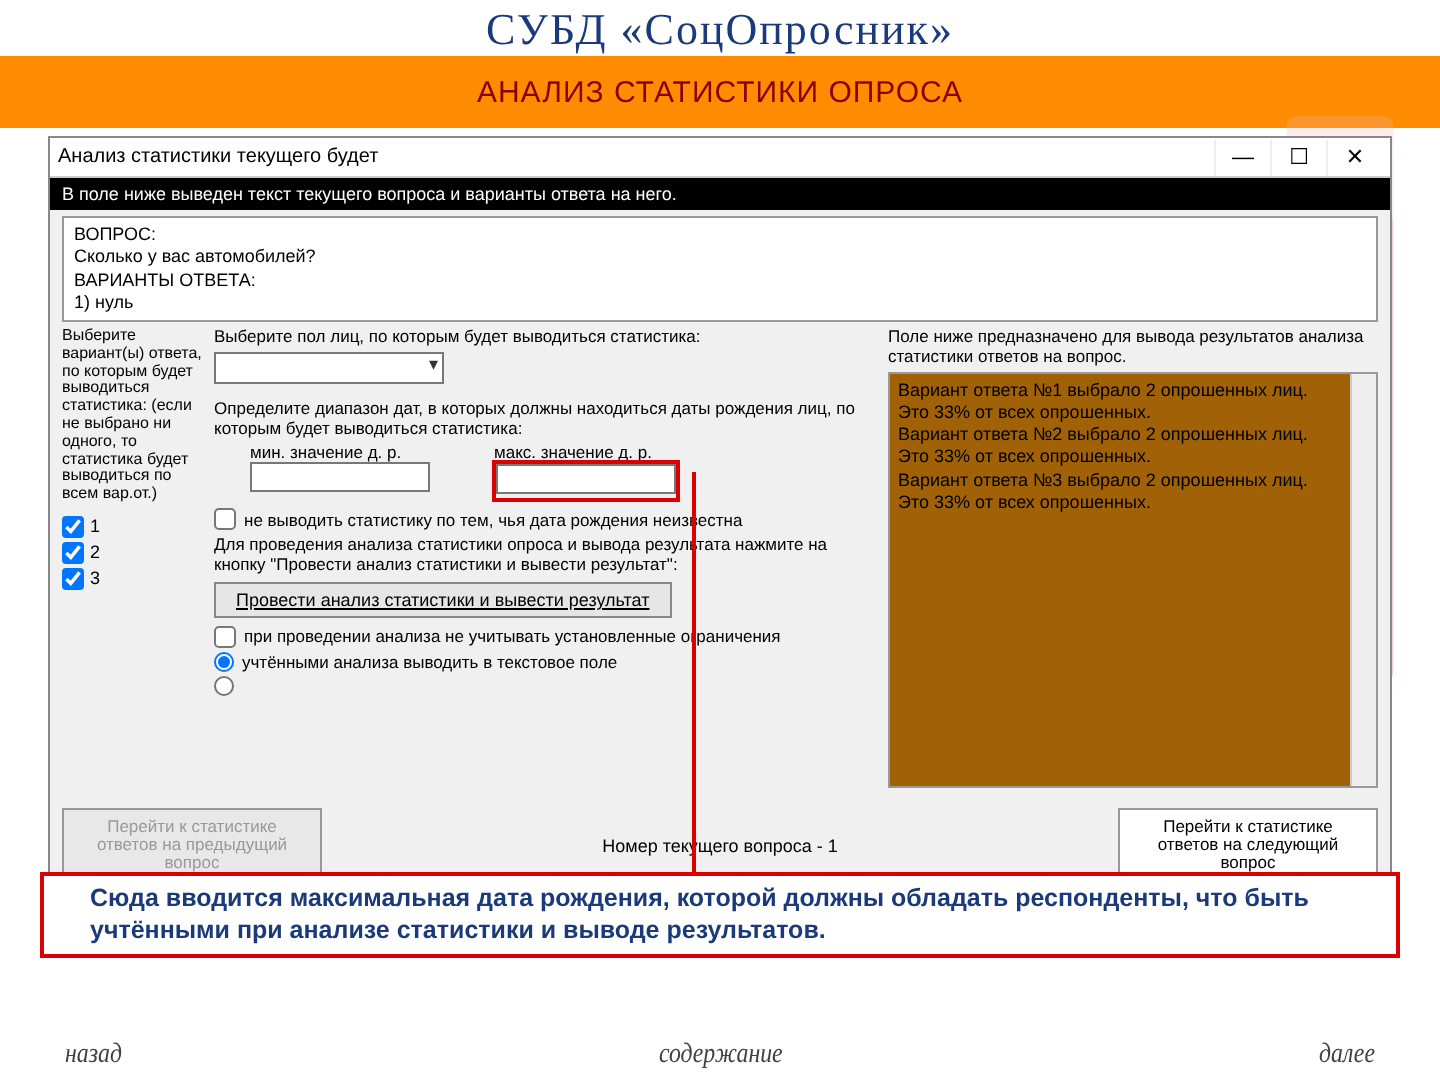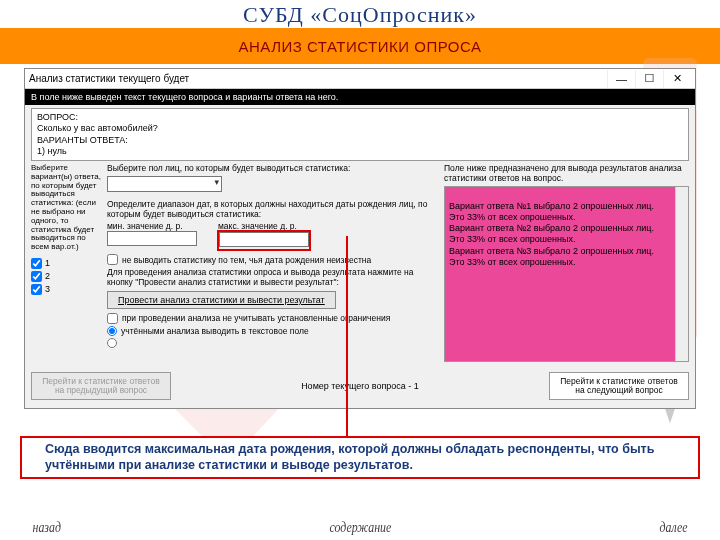--- a/index.html
+++ b/index.html
@@ -17,36 +17,36 @@
   .midrow { display: flex; gap: 6px; padding: 0 6px 4px 6px; }
   .col-left { width: 70px; font-size: 8px; line-height: 1.1; }
   .col-left .hdr { color: #000; }
   .checks { margin-top: 6px; }
   .checks label { display: flex; align-items: center; gap: 3px; font-size: 9px; margin-bottom: 2px; }
   .checks input { width: 11px; height: 11px; }
   .col-mid { flex: 1; font-size: 8.5px; }
   .col-mid .lbl { margin-bottom: 2px; line-height: 1.15; }
   .select { width: 115px; height: 16px; border: 1px solid #777; background: #fff; display: inline-block; position: relative; }
   .select::after { content: "▾"; position: absolute; right: 2px; top: 0; font-size: 9px; color: #333; }
-  .daterow { display: flex; gap: 21px; margin-top: 2px; }
+  .daterow { display: flex; gap: 32px; margin-top: 2px; margin-left: 18px; }
   .dcell { font-size: 8.5px; }
   .dateinput { width: 90px; height: 15px; border: 1px solid #777; background: #fff; display: inline-block; }
   .highlight { outline: 2px solid #d00; outline-offset: -1px; padding: 1px; display: inline-block; }
   .cbrow { display: flex; align-items: center; gap: 4px; font-size: 8.5px; margin-top: 4px; }
   .cbrow input[type=checkbox] { width: 11px; height: 11px; }
   .note { font-size: 8.5px; margin-top: 3px; line-height: 1.15; }
   .runbtn { display: inline-block; border: 1px solid #888; background: #e6e6e6; padding: 3px 10px; font-size: 9px; margin-top: 3px; text-decoration: underline; }
   .radio-row { display: flex; align-items: center; gap: 4px; font-size: 8.5px; margin-top: 2px; }
   .radio-row input { width: 10px; height: 10px; }
   .col-right { width: 245px; font-size: 8.5px; }
   .col-right .hdr2 { line-height: 1.15; margin-bottom: 2px; }
-  .results { background: #ec4899; border: 1px solid #999; padding: 14px 4px; font-size: 9px; line-height: 1.25; height: 176px; position: relative; }
+  .results { background: #a16207; border: 1px solid #999; padding: 3px 4px; font-size: 9px; line-height: 1.25; height: 208px; position: relative; }
   .results::after { content: ""; position: absolute; right: 0; top: 0; bottom: 0; width: 12px; background: #eee; border-left: 1px solid #ccc; }
   .navrow { display: flex; align-items: center; justify-content: space-between; padding: 6px 6px 8px 6px; }
-  .navbtn { border: 1px solid #999; padding: 4px 8px; font-size: 8.5px; text-align: center; width: 140px; line-height: 1.1; }
+  .navbtn { border: 1px solid #999; padding: 4px 8px; font-size: 8.5px; text-align: center; width: 130px; line-height: 1.1; }
   .navbtn.disabled { color: #999; background: #e8e8e8; }
   .navbtn.active { background: #fff; color: #000; }
   .curq { font-size: 9px; }
   .callout-line { position: absolute; left: 346px; top: 236px; width: 2px; height: 205px; background: #d00; z-index: 5; }
   .callout-box { position: absolute; left: 20px; right: 20px; top: 436px; border: 2px solid #d00; background: #fff; padding: 4px 23px; font-size: 12.5px; font-weight: bold; color: #1b3a7a; line-height: 1.25; z-index: 6; }
   .footer-nav { position: absolute; bottom: 4px; left: 0; right: 0; display: flex; justify-content: space-between; padding: 0 30px; font-family: Georgia, serif; font-size: 14px; color: #404040; font-style: italic; }
   .footer-nav span { transform: scaleX(0.85); display: inline-block; }
 </style>
 </head>
 <body>

